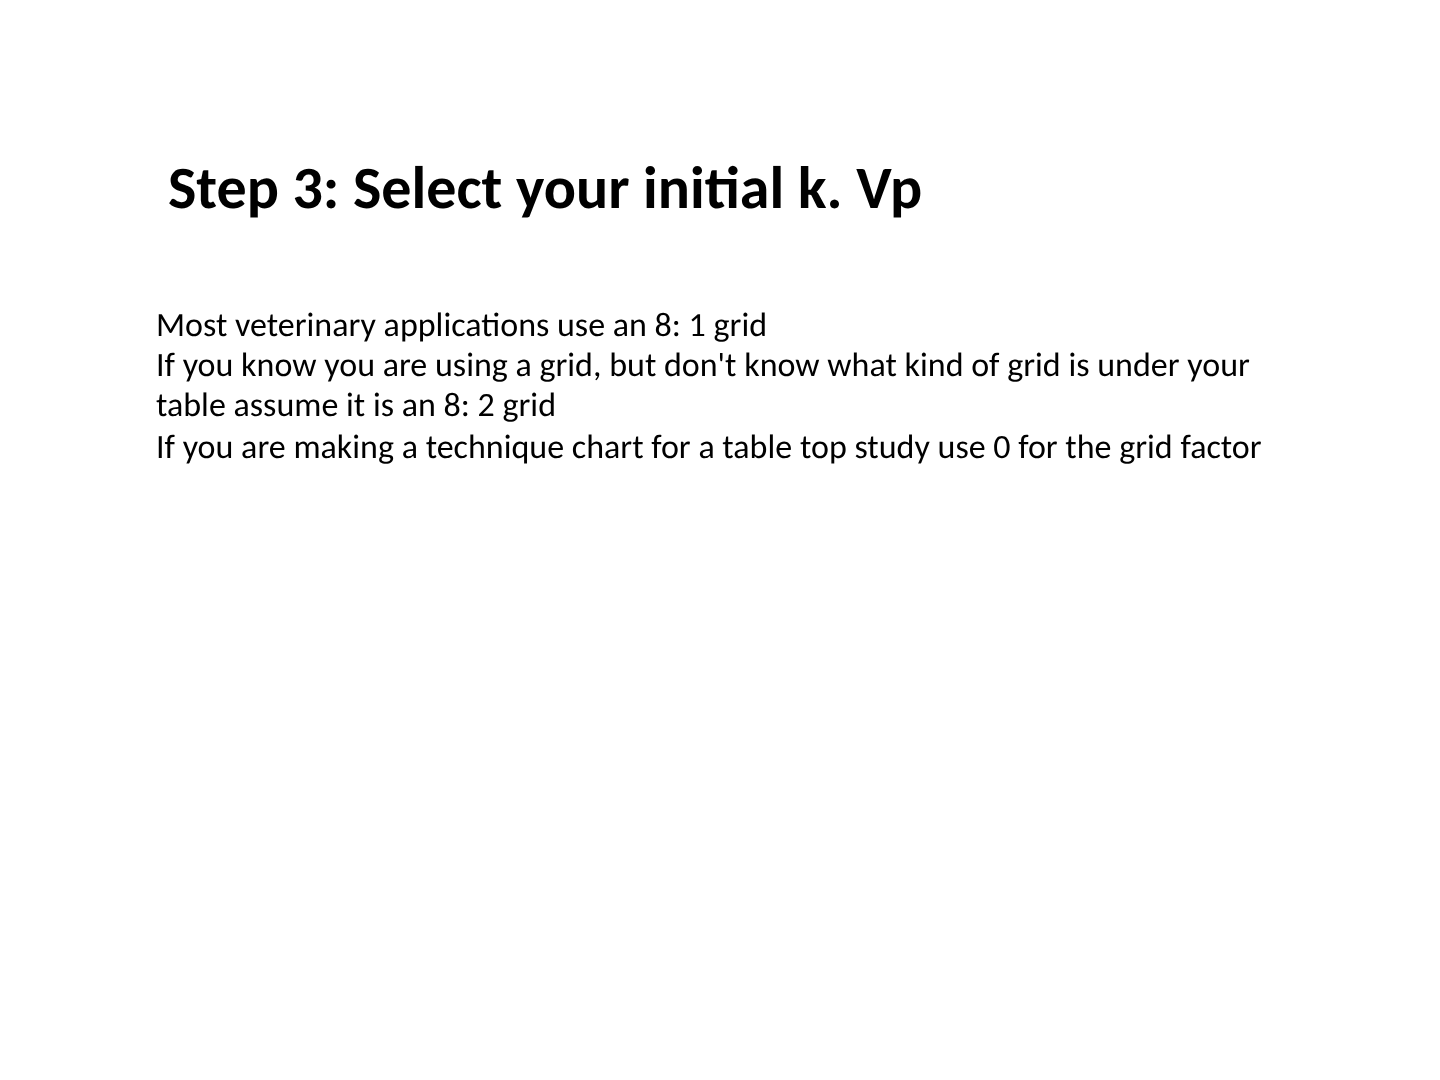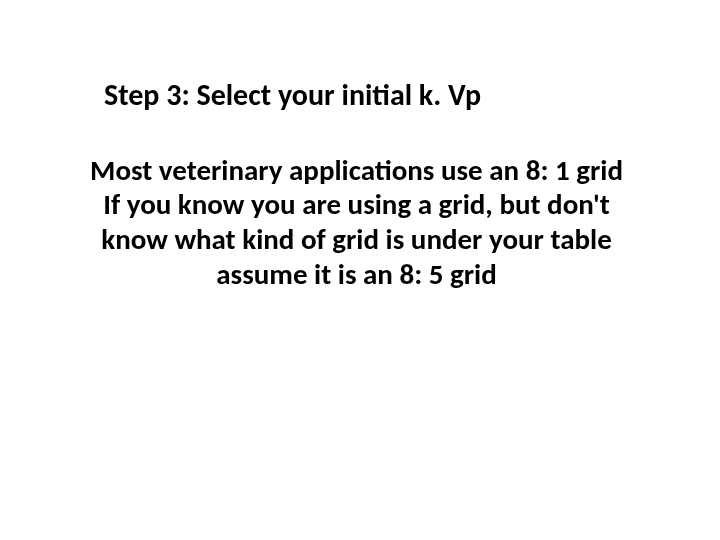--- a/index.html
+++ b/index.html
@@ -16,34 +16,33 @@
       padding-top: 78px;
       padding-left: 78px;
       padding-right: 85px;
     }
     .slide-title {
       font-size: 30px;
       font-weight: 700;
       line-height: 1.15;
       margin-bottom: 40px;
       padding-left: 6px;
-      margin-left: 20px;
     }
     .body-text {
-      font-size: 29px;
-      font-weight: 700;
+      font-size: 17px;
+      font-weight: 400;
       line-height: 1.2;
       padding-left: 0px;
-      text-align: center;
     }
     .body-text p {
       margin: 0;
     }
   </style>
 </head>
 <body>
 
 <h1 class="slide-title">Step 3:  Select your initial k. Vp</h1>
 
 <div class="body-text">
   <p>Most veterinary applications use an 8: 1 grid</p>
-  <p>If you know you are using a grid, but don't know what kind of grid is under your table assume it is an 8: 5 grid</p>
+  <p>If you know you are using a grid, but don't know what kind of grid is under your table assume it is an 8: 2 grid</p>
+  <p>If you  are making a technique chart for a table top study use 0 for the grid factor</p>
 </div>
 
 </body></html>

